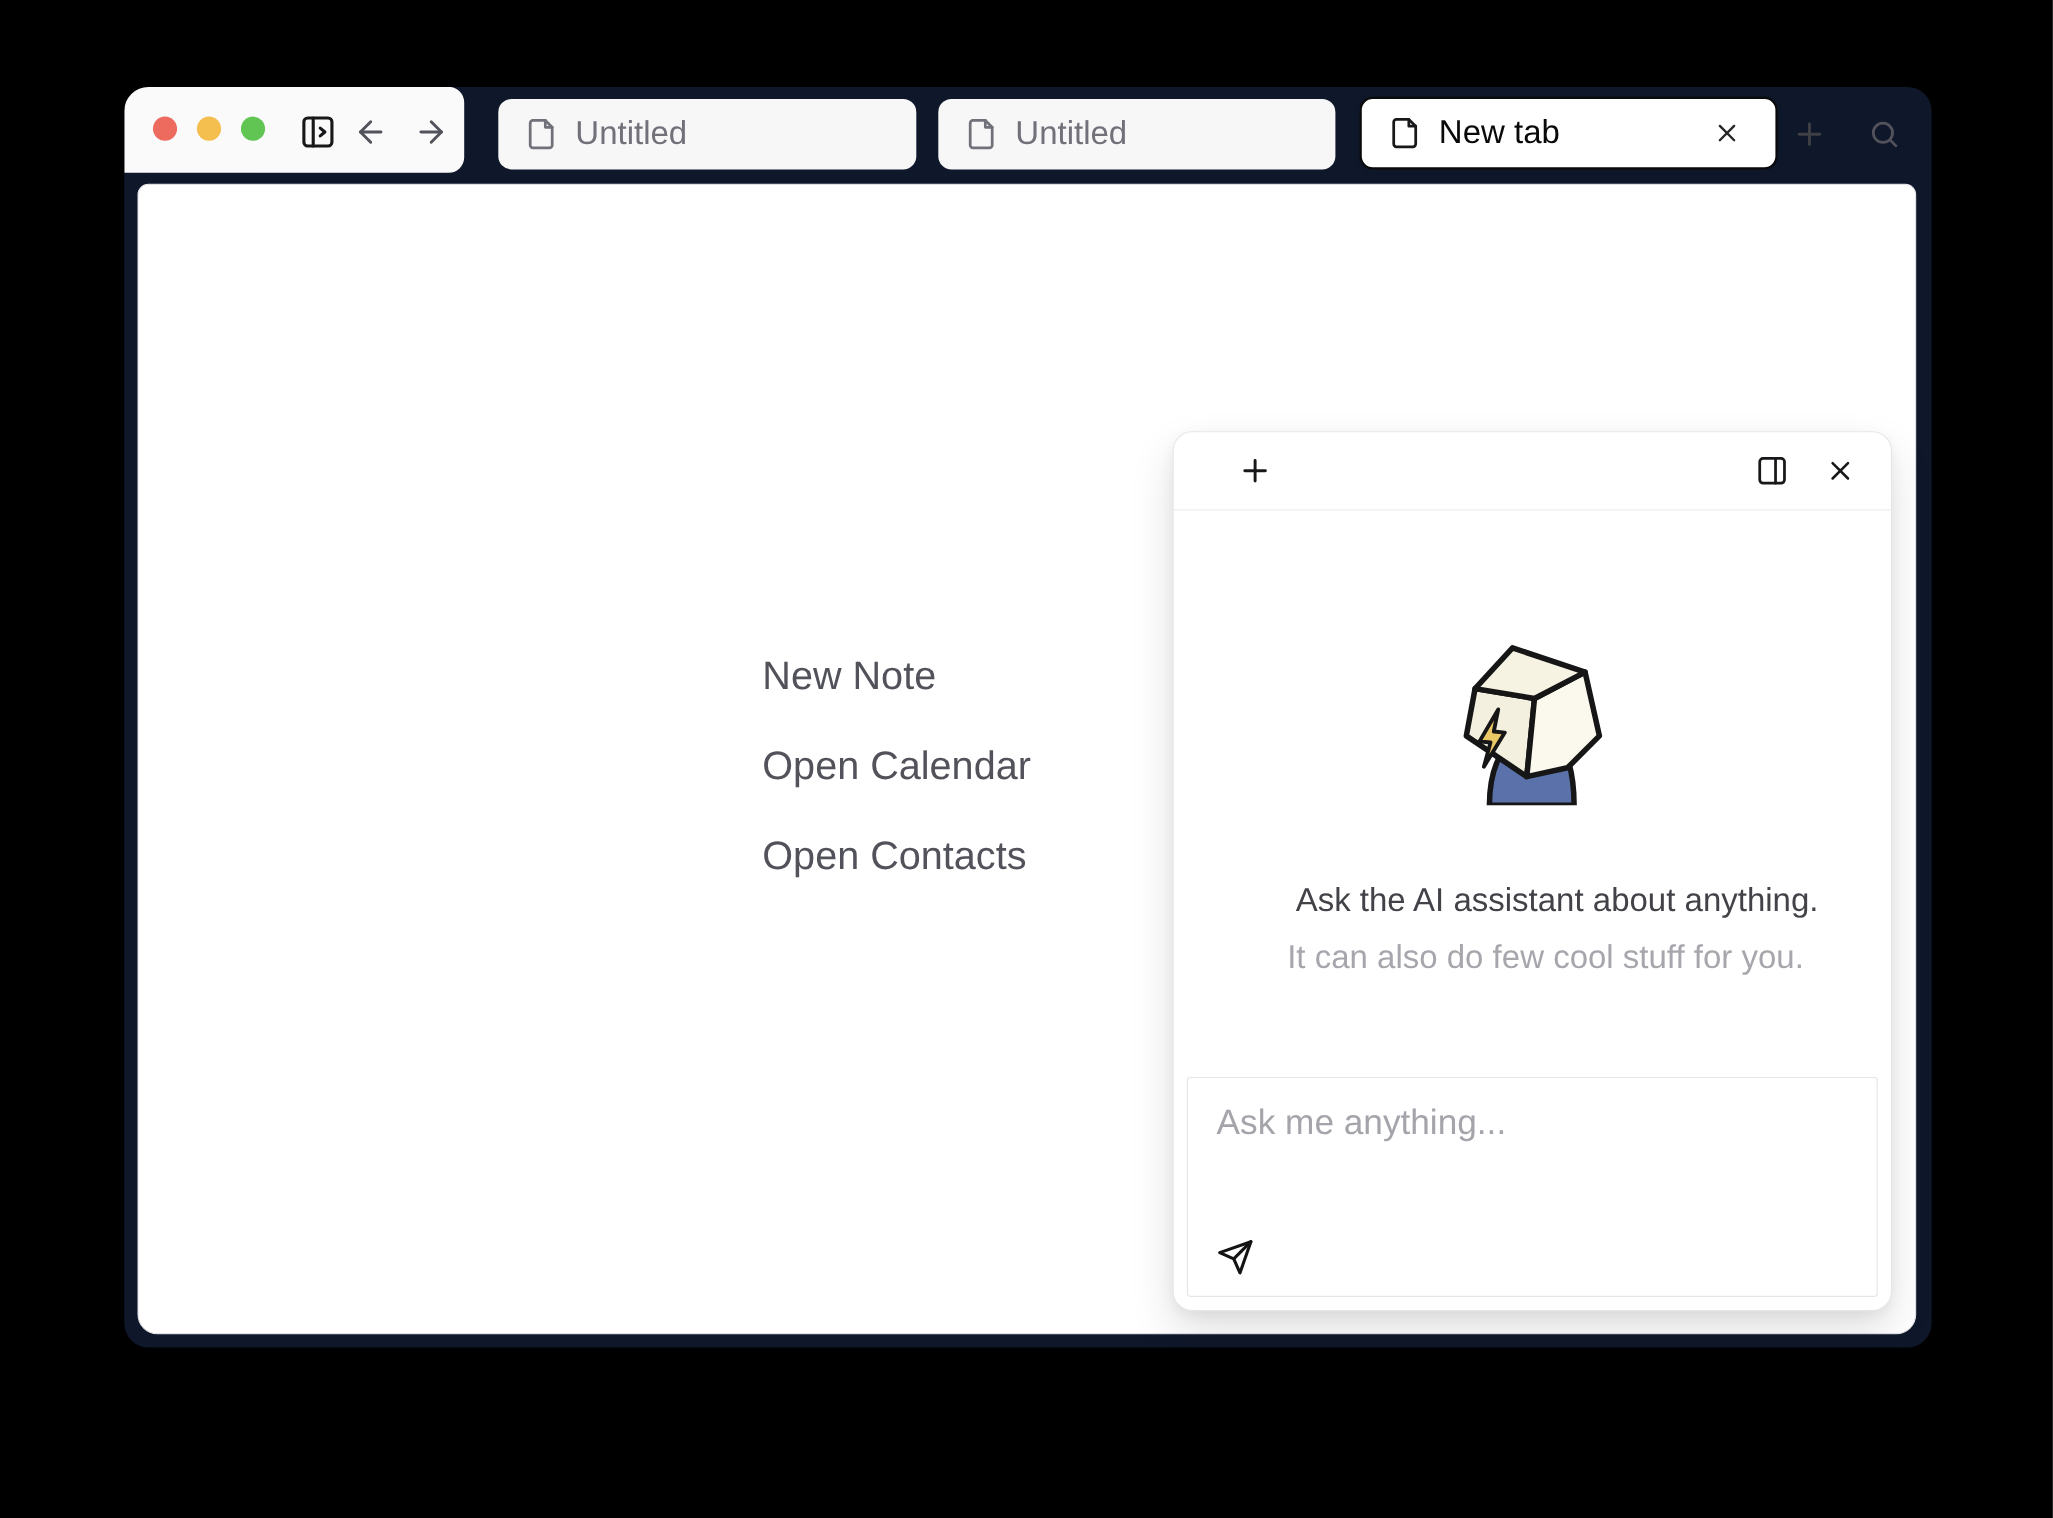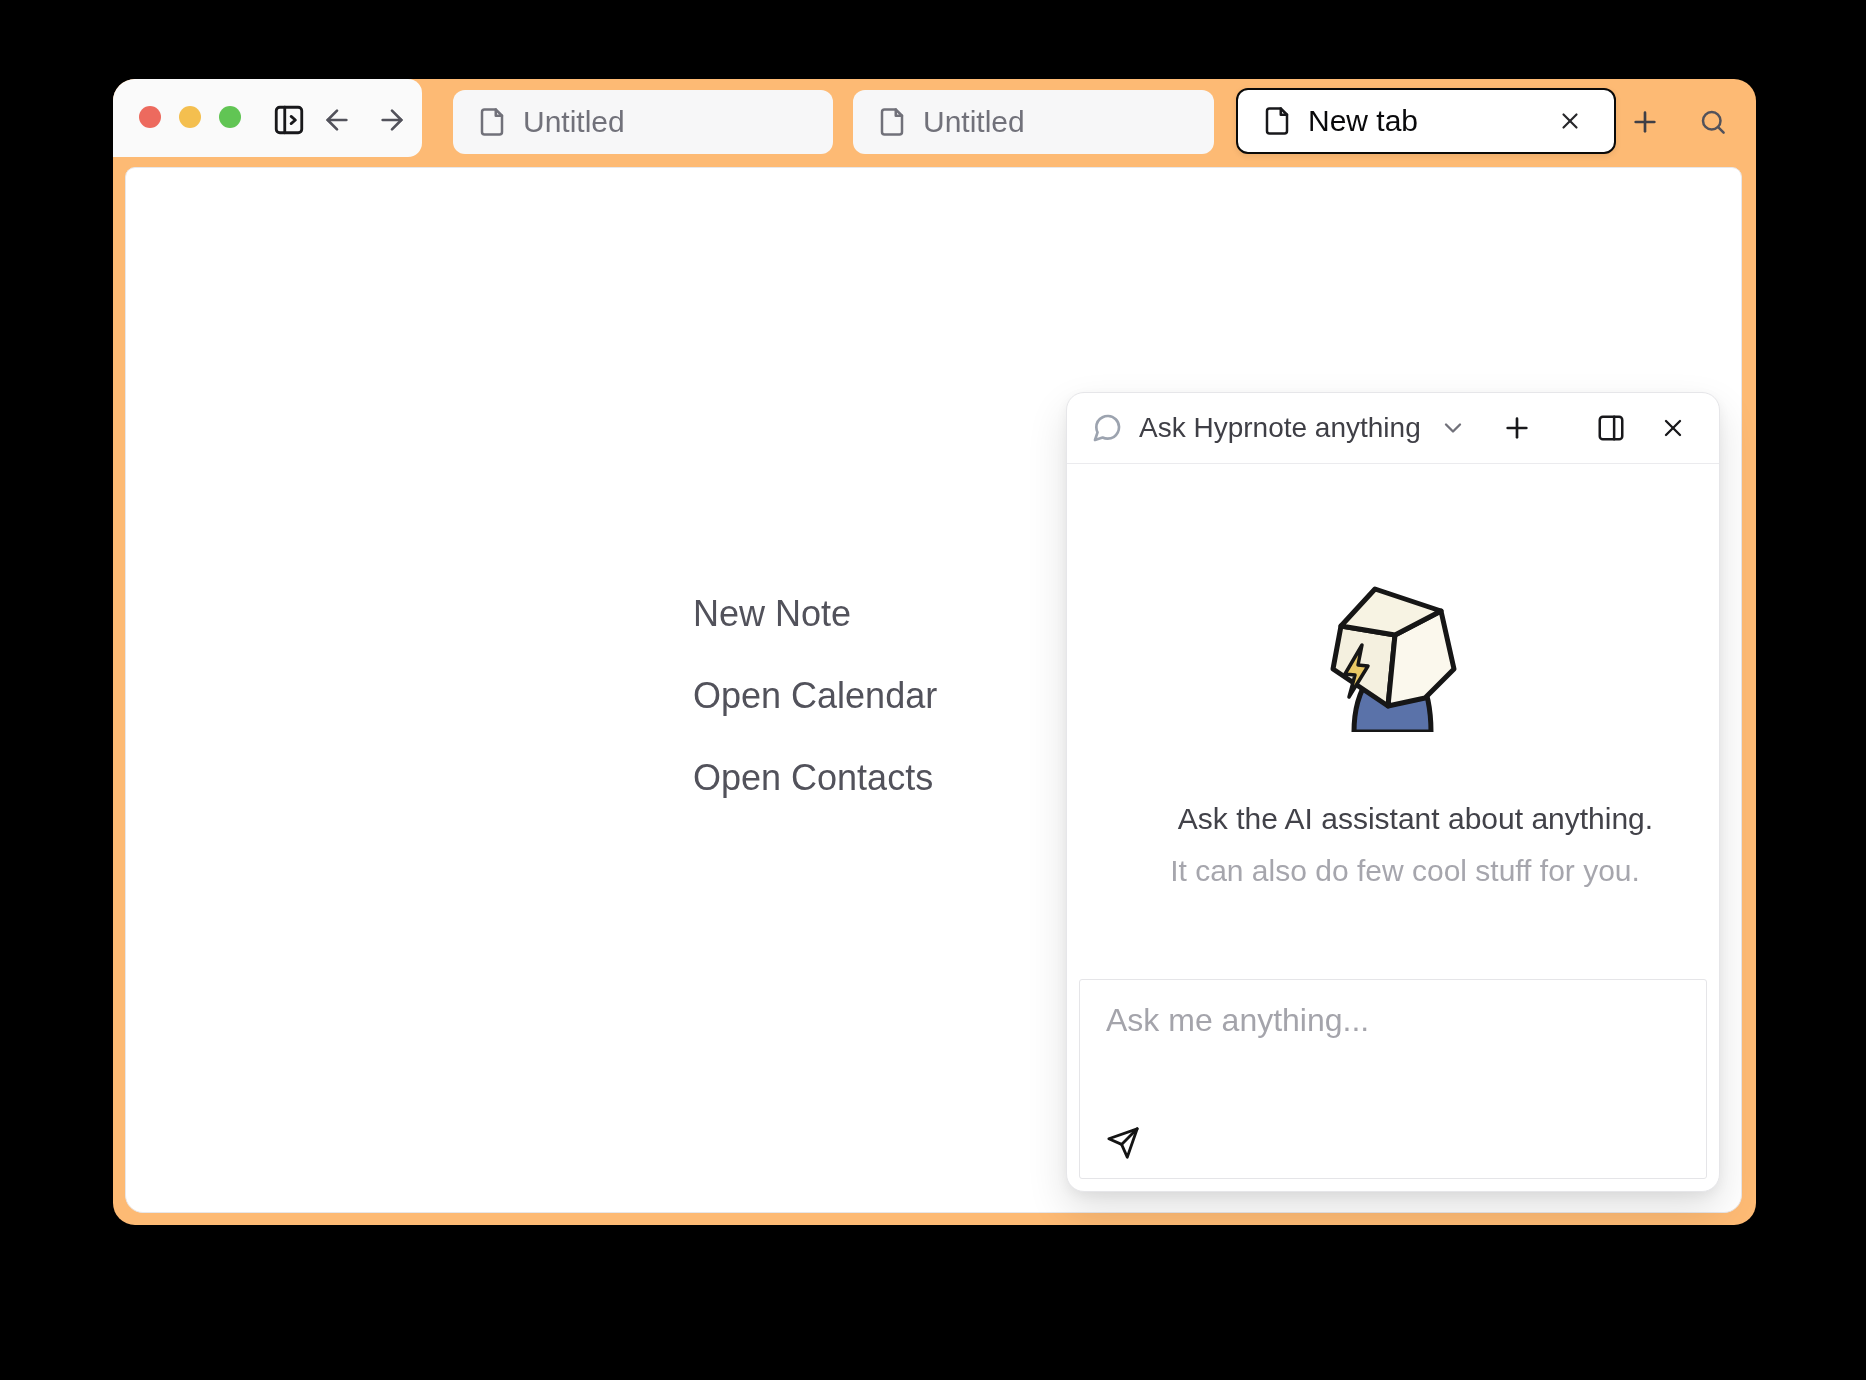--- a/index.html
+++ b/index.html
@@ -1,21 +1,21 @@
 <!DOCTYPE html>
 <html><head>
 <meta charset="utf-8">
 <style>
   * { margin:0; padding:0; box-sizing:border-box; }
   html,body { width:1866px; height:1380px; background:#000; overflow:hidden;
     font-family:"Liberation Sans", sans-serif; }
   svg { display:block; }
 
   .window { position:absolute; left:113px; top:79px; width:1643px; height:1146px;
-    background:#fdba74; border-radius:22px; overflow:hidden;
+    background:#0f172a; border-radius:22px; overflow:hidden;
     box-shadow:0 30px 90px rgba(0,0,0,.6); }
 
   
   .titlebar { position:absolute; left:0; top:0; width:100%; height:88px; }
   .tb-left { position:absolute; left:0; top:0; width:309px; height:78px;
     background:#fafafa; border-radius:0 14px 14px 0; }
   .lights { position:absolute; left:26px; top:27px; display:flex; gap:18px; }
   .light { width:22px; height:22px; border-radius:50%; }
   .light.red { background:#ed6a5e; }
   .light.yellow { background:#f4bf4f; }
@@ -160,33 +160,20 @@
   <div class="content">
     <div class="quick-links">
       <button class="quick-link">New Note</button>
       <button class="quick-link">Open Calendar</button>
       <button class="quick-link">Open Contacts</button>
     </div>
   </div>
 
   <div class="panel">
     <div class="panel-header">
-      <button class="panel-title-btn">
-        <span style="color:#9ca3af;">
-          <svg width="32" height="32" viewBox="0 0 24 24" fill="none" stroke="currentColor" stroke-width="2" stroke-linecap="round" stroke-linejoin="round">
-            <path d="M21 11.5a8.38 8.38 0 0 1-.9 3.8 8.5 8.5 0 0 1-7.6 4.7 8.38 8.38 0 0 1-3.8-.9L3 21l1.9-5.7a8.38 8.38 0 0 1-.9-3.8 8.5 8.5 0 0 1 4.7-7.6 8.38 8.38 0 0 1 3.8-.9h.5a8.48 8.48 0 0 1 8 8v.5z"></path>
-          </svg>
-        </span>
-        <span class="panel-title">Ask Hyprnote anything</span>
-        <span style="color:#71717a; margin-left:2px;">
-          <svg width="28" height="28" viewBox="0 0 24 24" fill="none" stroke="currentColor" stroke-width="2" stroke-linecap="round" stroke-linejoin="round">
-            <path d="m6 9 6 6 6-6"></path>
-          </svg>
-        </span>
-      </button>
       <button class="ph-icon-btn" style="color:#18181b; margin-left:28px;">
         <span>
           <svg width="32" height="32" viewBox="0 0 24 24" fill="none" stroke="currentColor" stroke-width="2" stroke-linecap="round" stroke-linejoin="round">
             <path d="M5 12h14"></path>
               <path d="M12 5v14"></path>
           </svg>
         </span>
       </button>
       <div style="flex:1;"></div>
       <button class="ph-icon-btn" style="color:#18181b;">

